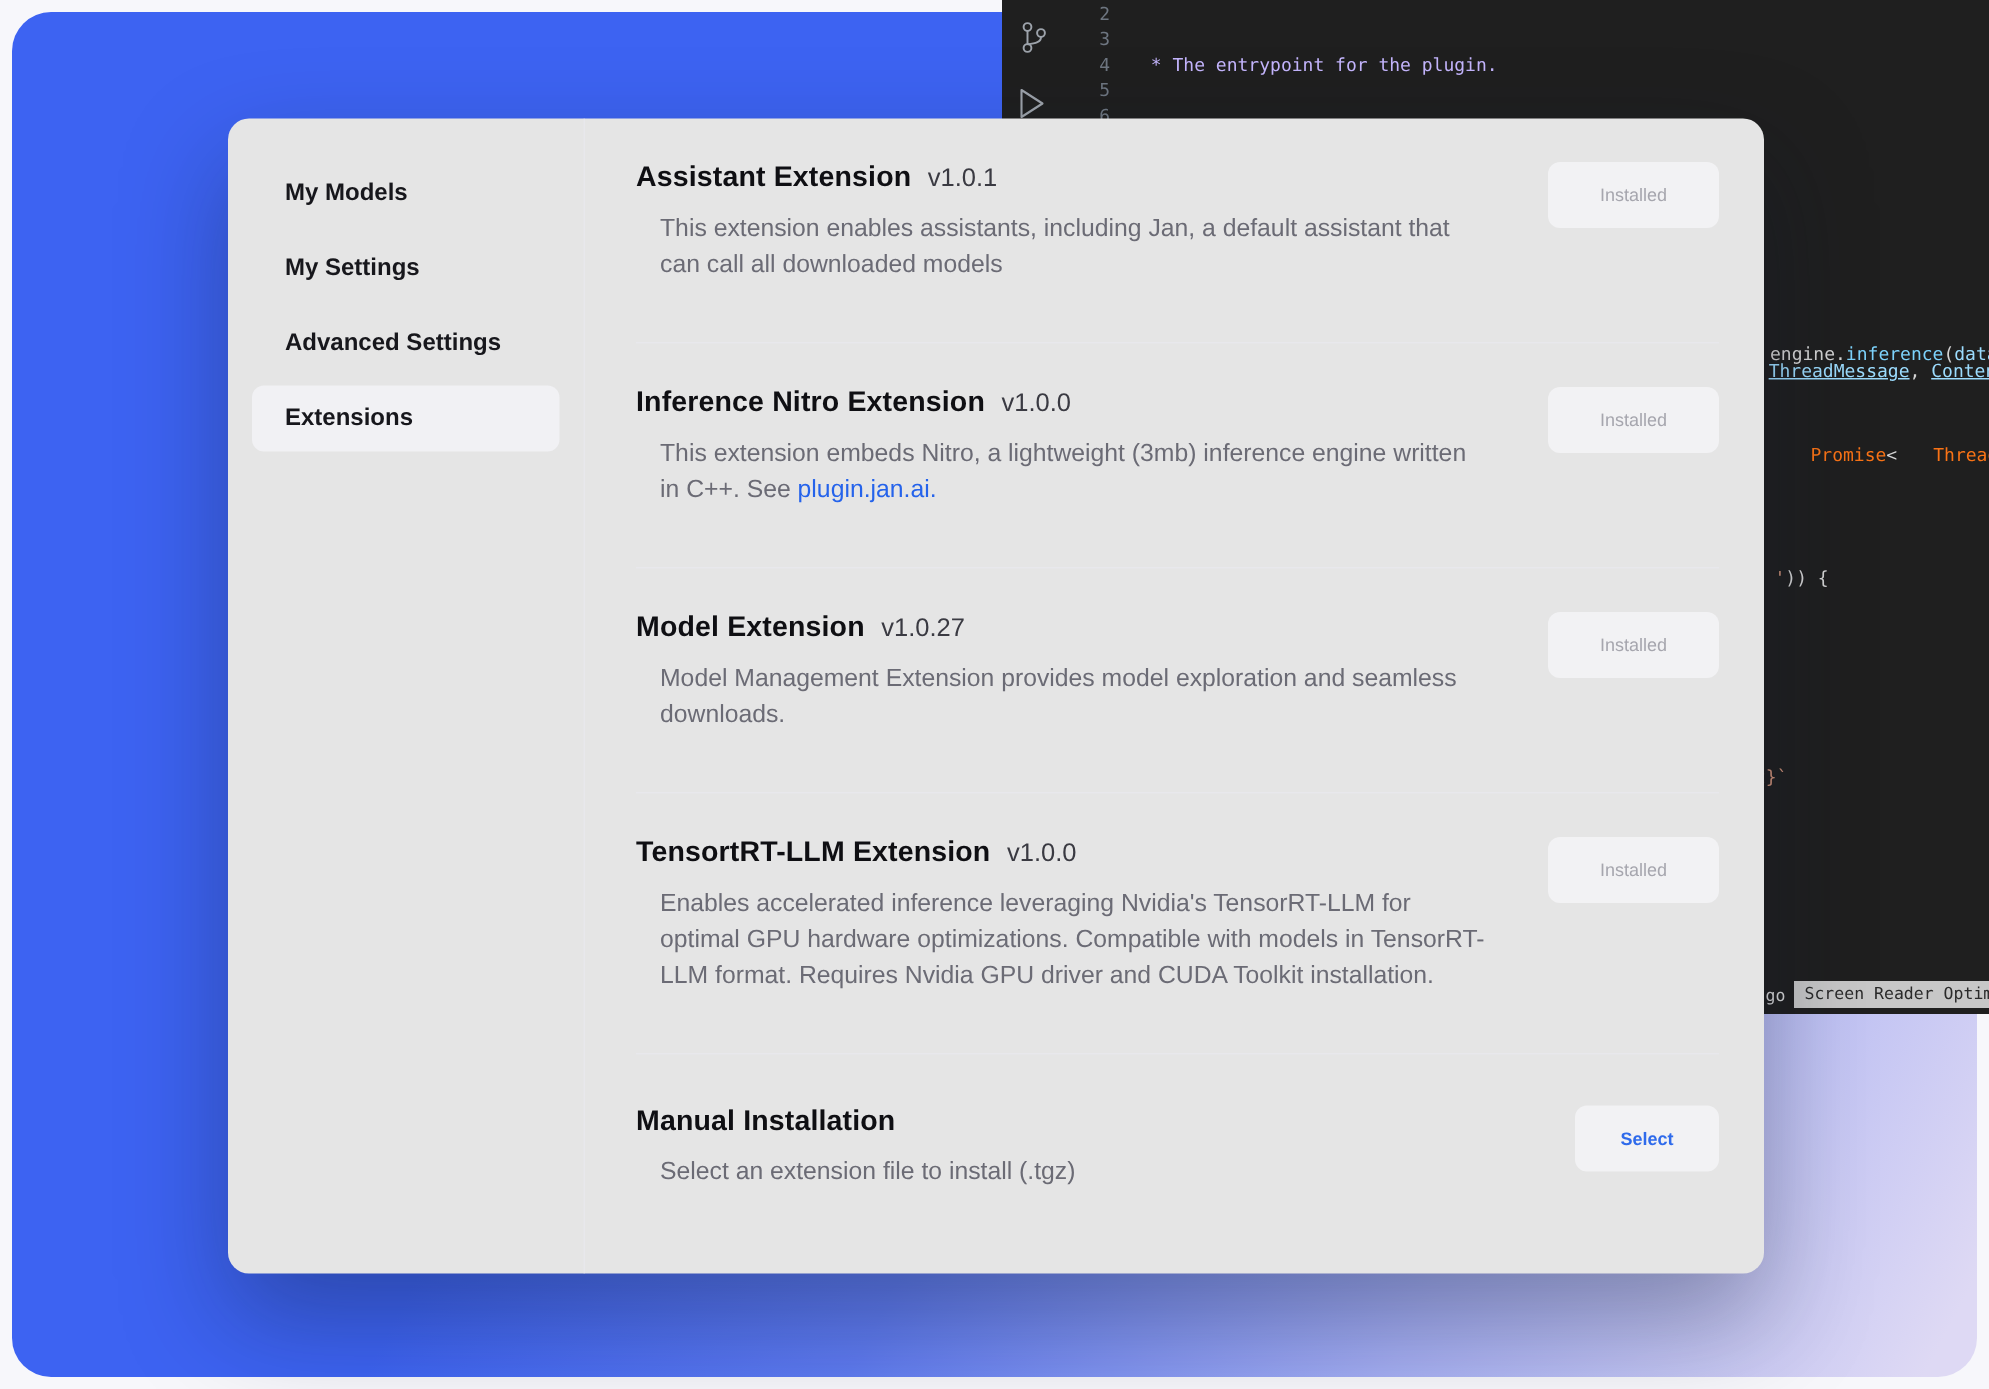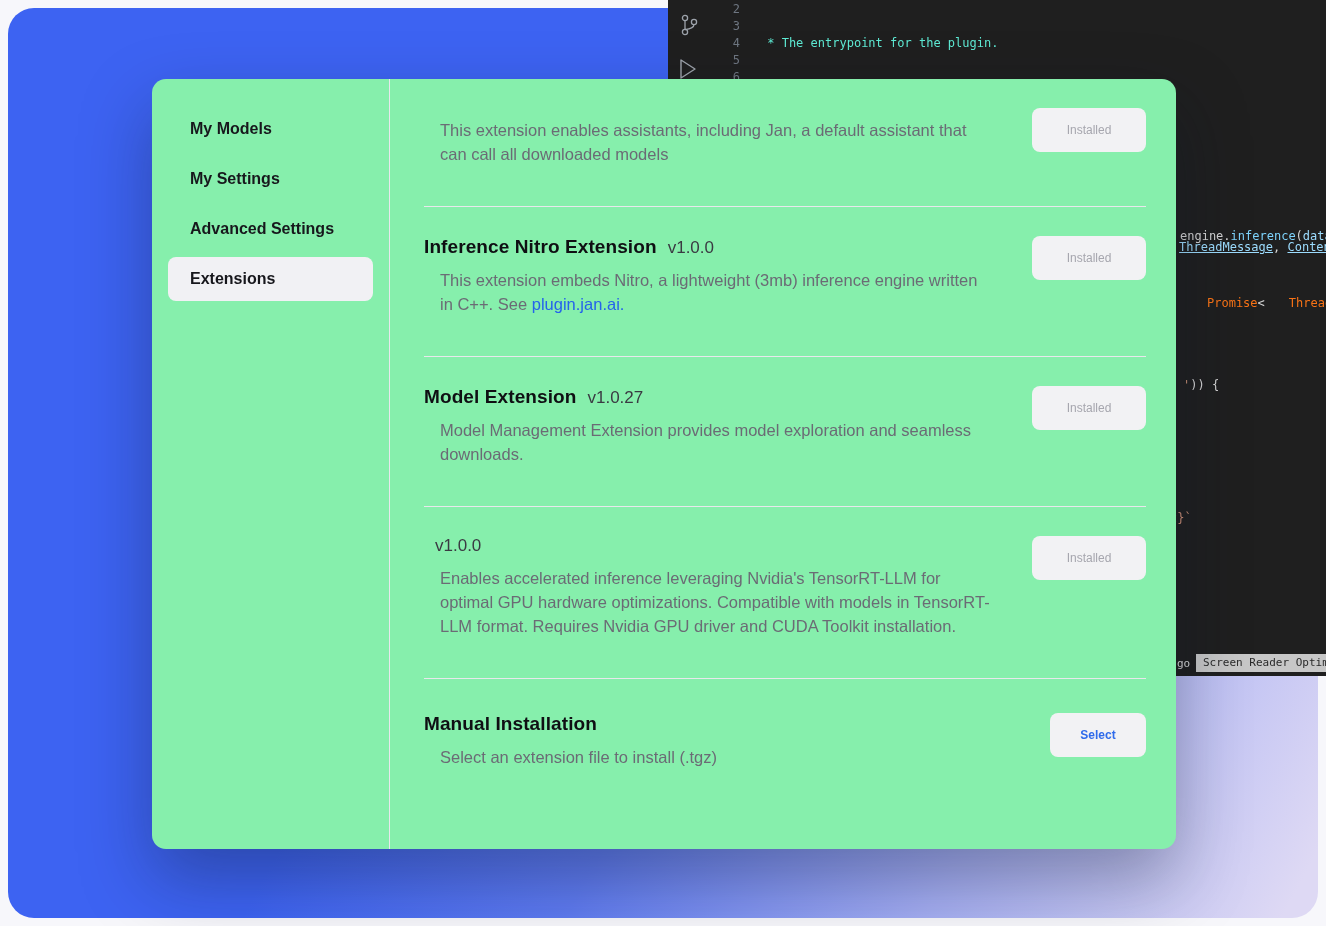--- a/index.html
+++ b/index.html
@@ -27,21 +27,21 @@
   .icon-branch { left:10px; top:12px; }
   .icon-run    { left:6px;  top:54px; }
   .gutter {
     position:absolute; left:46px; top:1px; width:26px;
     text-align:right; color:#6e7681; line-height:17px;
   }
   .code {
     position:absolute; left:92px; top:1px; line-height:17px; white-space:pre;
   }
   .code-line { height:17px; }
-  .tok-comment  { color:#5eead4;margin-top:44px; }
+  .tok-comment  { color:#c4b5fd;margin-top:44px; }
   .tok-keyword  { color:#C586C0; }
   .tok-plain    { color:#d4d4d4; }
   .tok-ident    { color:#9CDCFE; }
   .tok-typelink { color:#9CDCFE; text-decoration:underline; }
   .tok-type     { color:#f97316;margin-left:24px; }
   .tok-string   { color:#CE9178; }
   .tok-func     { color:#7dd3fc; }
   .frag { position:absolute; white-space:pre; }
   .frag-0 { left:512px; top:229px; }
   .frag-1 { left:515px; top:296px; }
@@ -53,21 +53,21 @@
   }
   .status-badge {
     position:absolute; left:528px; top:654px; height:18px;
     background:#c7c7c7; color:#2a2a2a; font-size:11px; line-height:18px;
     padding:0 7px; white-space:nowrap;
   }
 
   
   .modal {
     position:absolute; left:152px; top:79px; width:1024px; height:770px;
-    background:#86efac; border-radius:14px;
+    background:#e5e5e5; border-radius:14px;
     box-shadow:0 30px 70px rgba(15,23,42,.35);
     display:flex; overflow:hidden;
   }
   .sidebar {
     width:238px; flex:0 0 238px;
     border-right:1px solid #e8e8ec;
     padding:28px 16px 0 16px;
   }
   .side-item {
     height:44px; display:flex; align-items:center;
@@ -159,20 +159,24 @@
     </div>
     <div class="side-item active">
       <span>Extensions</span>
     </div>
   </aside>
 
   <main class="content">
 
     <section class="ext-row">
       <div class="ext-info">
+        <div class="ext-title-line">
+          <span class="ext-name">Assistant Extension</span>
+          <span class="ext-version">v1.0.1</span>
+        </div>
         <p class="ext-desc">
           <span>This extension enables assistants, including Jan, a default assistant that can call all downloaded models</span>
         </p>
       </div>
       <button class="btn btn-installed">Installed</button>
     </section>
 
     <section class="ext-row">
       <div class="ext-info">
         <div class="ext-title-line">
@@ -195,20 +199,21 @@
         <p class="ext-desc">
           <span>Model Management Extension provides model exploration and seamless downloads.</span>
         </p>
       </div>
       <button class="btn btn-installed">Installed</button>
     </section>
 
     <section class="ext-row tall">
       <div class="ext-info">
         <div class="ext-title-line">
+          <span class="ext-name">TensortRT-LLM Extension</span>
           <span class="ext-version">v1.0.0</span>
         </div>
         <p class="ext-desc">
           <span>Enables accelerated inference leveraging Nvidia's TensorRT-LLM for optimal GPU hardware optimizations. Compatible with models in TensorRT-LLM format. Requires Nvidia GPU driver and CUDA Toolkit installation.</span>
         </p>
       </div>
       <button class="btn btn-installed">Installed</button>
     </section>
 
     <section class="ext-row last">

